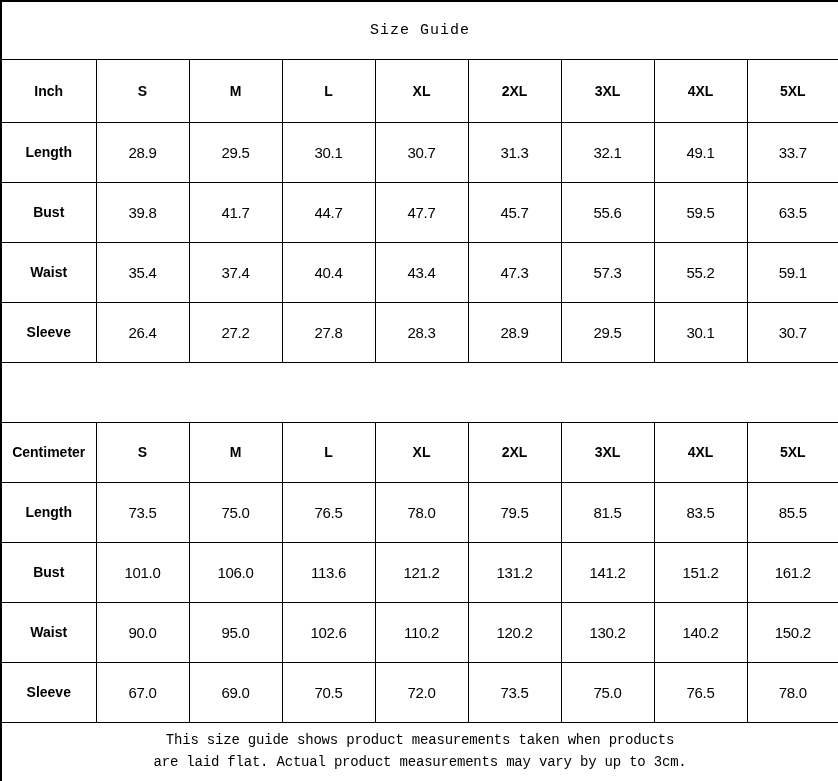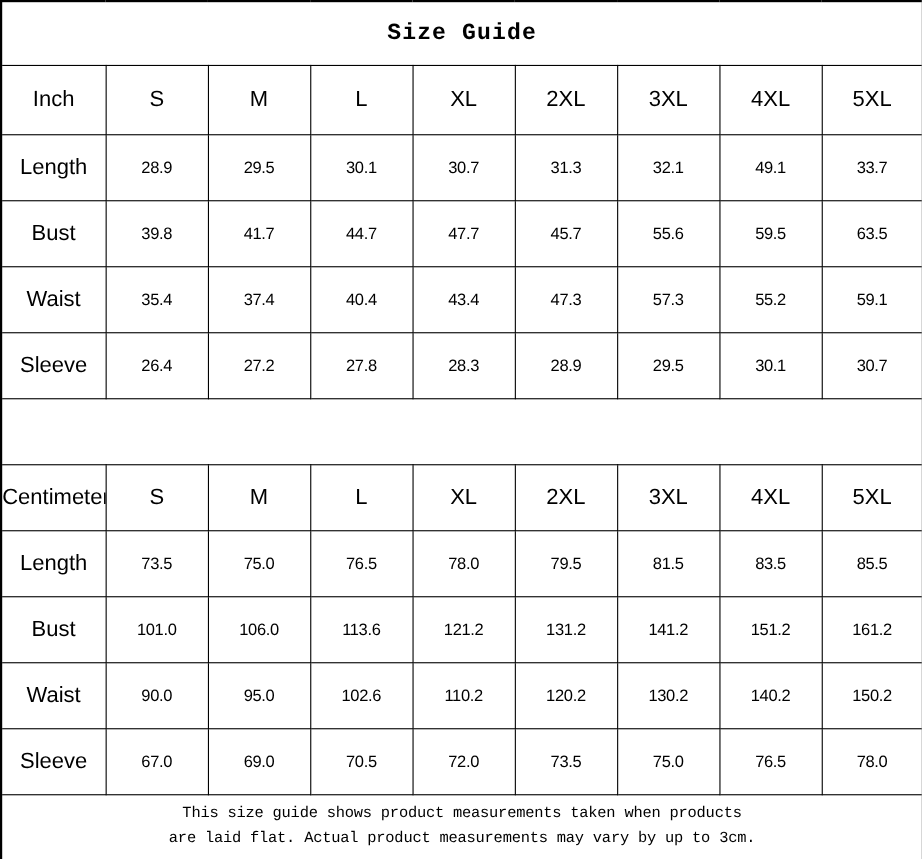--- a/index.html
+++ b/index.html
@@ -29,28 +29,28 @@
     text-align: center;
     vertical-align: middle;
     padding: 0;
     overflow: hidden;
   }
   table.size-guide {
     border: 2px solid #000000;
   }
   td.title-cell {
     font-family: "Liberation Mono", "DejaVu Sans Mono", monospace;
-    font-size: 21px;
-    font-weight: 700;
+    font-size: 15px;
+    font-weight: 400;
     letter-spacing: 1px;
   }
   td.hdr {
     font-family: "Liberation Sans", "DejaVu Sans", sans-serif;
-    font-weight: 400;
-    font-size: 20px;
+    font-weight: 700;
+    font-size: 14px;
   }
   td.val {
     font-family: "Liberation Sans", "DejaVu Sans", sans-serif;
     font-weight: 400;
     font-size: 15px;
     letter-spacing: -0.3px;
   }
   td.gap-cell {
     background: #ffffff;
   }

